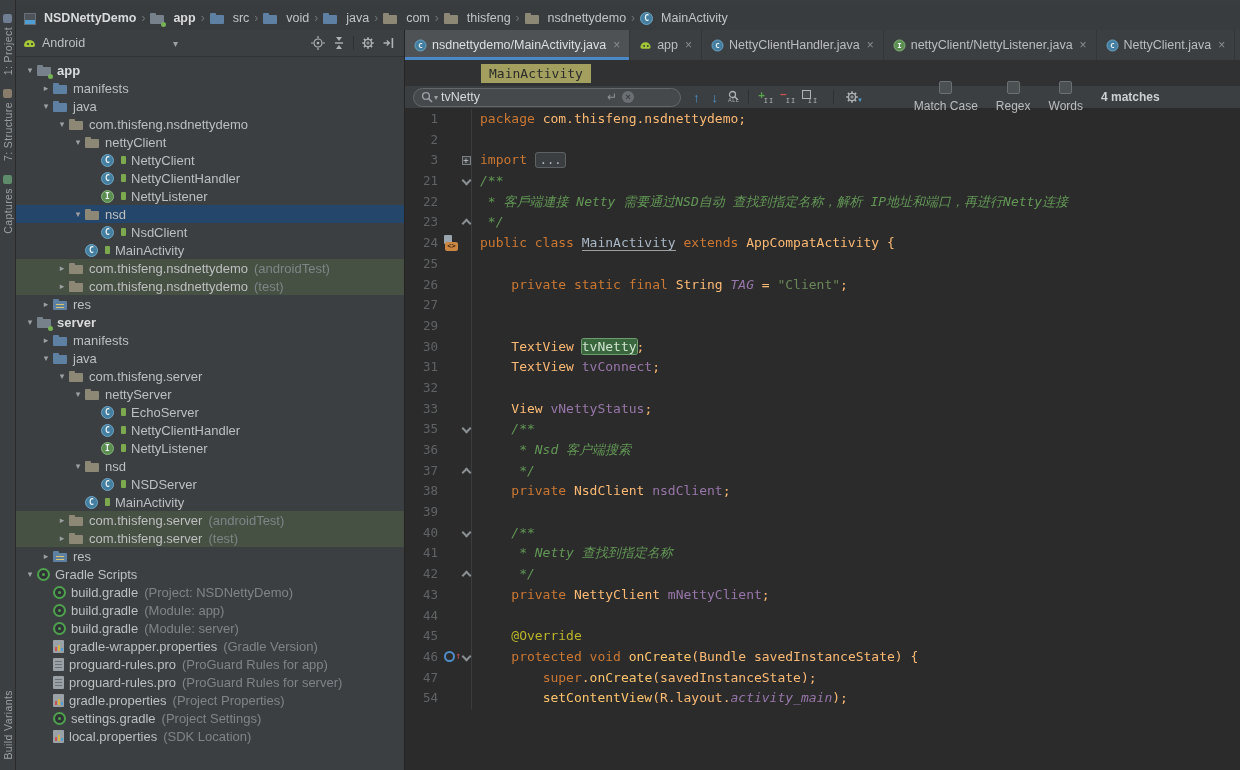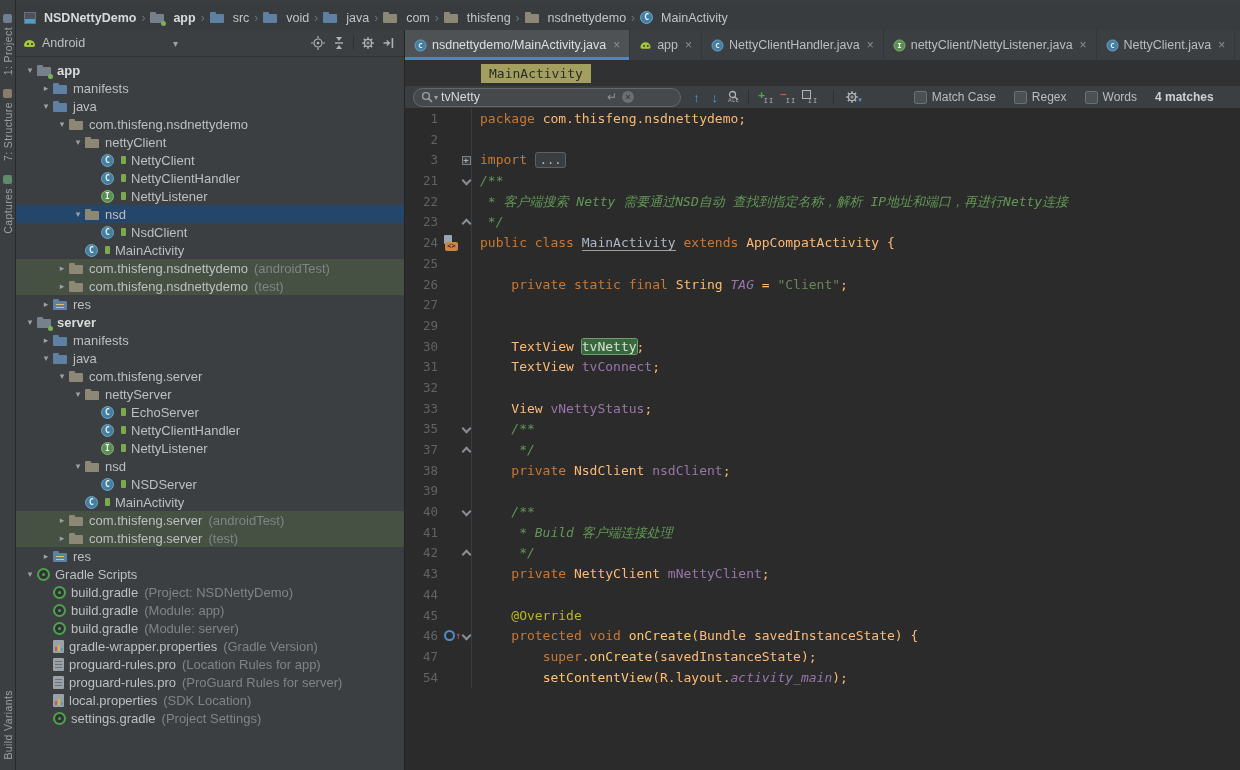--- a/index.html
+++ b/index.html
@@ -11,21 +11,21 @@
   #activity-bar .spacer{flex:1;}
   .tool{display:flex;flex-direction:column;align-items:center;margin-bottom:14px;cursor:default;}
   .tool-ic{width:9px;height:9px;border-radius:2px;background:#7F868D;margin-bottom:4px;}
   .ti-0{background:#6F7E92;} .ti-1{background:#8A7C6B;} .ti-2{background:#5E8C6A;}
   .vtext{writing-mode:vertical-rl;transform:rotate(180deg);font-size:10.5px;color:#9DA0A3;letter-spacing:.4px;white-space:nowrap;}
   .tool-bottom{margin-bottom:10px;}
   
   #mini-strip{position:absolute;left:15px;right:0;top:0;height:5px;background:#3A3D3F;}
   #breadcrumb-bar{position:absolute;left:15px;right:0;top:5px;height:25px;background:#393C3E;border-bottom:1px solid #282828;
     display:flex;align-items:center;padding:0 6px;font-size:12.5px;color:#C2C5C7;white-space:nowrap;overflow:hidden;}
-  .crumb{display:flex;align-items:center;gap:4px;padding:0 3px;cursor:default;}
+  .crumb{display:flex;align-items:flex-end;gap:4px;padding:0 3px;cursor:default;}
   .crumb.b{font-weight:bold;color:#D8DADC;}
   .crumb-sep{color:#6E7377;font-size:12px;margin:0 2px;}
   
   .ic{display:inline-block;width:15px;height:13px;position:relative;flex:none;margin-right:4px;vertical-align:middle;}
   .ic-folder,.ic-package,.ic-module,.ic-res{--fc:#5E81A3;}
   .ic-package{--fc:#8D8876;} .ic-module{--fc:#76818C;}
   .ic-folder::before,.ic-package::before,.ic-module::before,.ic-res::before{content:"";position:absolute;left:0;top:1px;width:6px;height:3px;background:var(--fc);border-radius:1px 1px 0 0;}
   .ic-folder::after,.ic-package::after,.ic-module::after,.ic-res::after{content:"";position:absolute;left:0;top:3px;width:14px;height:9px;background:var(--fc);border-radius:1px;}
   .ic-module .dot{position:absolute;right:-1px;bottom:-2px;width:5px;height:5px;border-radius:50%;background:#77B255;border:1px solid #33363​8;z-index:2;}
   .ic-res .bars{position:absolute;left:3px;top:6px;width:8px;height:5px;z-index:2;
@@ -92,21 +92,21 @@
   .findall{display:flex;flex-direction:column;align-items:center;margin-left:10px;line-height:1;}
   .findall .all{font-size:5.5px;color:#AFB3B6;margin-top:-2px;letter-spacing:.5px;}
   .vdiv{width:1px;height:14px;background:#2E3133;margin:0 9px;}
   .occ{position:relative;width:16px;height:14px;margin-right:6px;font-family:"DejaVu Sans Mono",monospace;}
   .occ .sym{position:absolute;left:0;top:-2px;font-size:11px;font-weight:bold;}
   .occ.add .sym{color:#57A64A;} .occ.rem .sym{color:#C75450;}
   .occ.selall .sym{width:7px;height:7px;border:1px solid #AFB3B6;top:0;background:#45494B;}
   .occ .ii{position:absolute;right:0;bottom:-1px;font-size:7px;color:#AFB3B6;letter-spacing:1px;}
   .gearwrap{display:flex;align-items:flex-end;margin-left:2px;}
   .gearwrap .gc{color:#4E9ED4;font-size:7px;margin-left:-1px;}
-  .chk{display:flex;align-items:center;gap:5px;margin-left:18px;cursor:default;color:#BBBDBF;}
+  .chk{display:flex;align-items:center;gap:5px;margin-left:18px;cursor:default;color:#BBBDBF;flex-direction:column;}
   .chk:first-of-type{margin-left:52px;}
   .chk .box{width:11px;height:11px;border-radius:2px;background:#4B5052;border:1px solid #6B7072;}
   .matches{margin-left:18px;font-weight:bold;color:#CDD0D2;}
   
   #code{position:absolute;left:0;right:0;top:79px;bottom:0;overflow:hidden;
     font-family:"DejaVu Sans Mono",monospace;font-size:13px;}
   .cl{display:flex;height:20.7px;line-height:20.7px;white-space:pre;}
   .gut{width:66px;flex:none;display:flex;align-items:center;border-right:1px solid #3A3C3E;}
   .lnum{width:33px;text-align:right;color:#606366;font-size:12.5px;padding-right:4px;flex:none;}
   .gicon{width:19px;flex:none;position:relative;height:100%;}
@@ -431,39 +431,45 @@
         <div class="trow" style="padding-left: 24px;">
           <span class="t-arrow"></span>
           <span class="ic ic-props"></span>
           <span class="lbl">gradle-wrapper.properties</span>
           <span class="sfx">(Gradle Version)</span>
         </div>
         <div class="trow" style="padding-left: 24px;">
           <span class="t-arrow"></span>
           <span class="ic ic-plainfile"></span>
           <span class="lbl">proguard-rules.pro</span>
-          <span class="sfx">(Location Rules for app)</span>
+          <span class="sfx">(ProGuard Rules for app)</span>
         </div>
         <div class="trow" style="padding-left: 24px;">
           <span class="t-arrow"></span>
           <span class="ic ic-plainfile"></span>
           <span class="lbl">proguard-rules.pro</span>
           <span class="sfx">(ProGuard Rules for server)</span>
         </div>
         <div class="trow" style="padding-left: 24px;">
           <span class="t-arrow"></span>
           <span class="ic ic-props"></span>
-          <span class="lbl">local.properties</span>
-          <span class="sfx">(SDK Location)</span>
+          <span class="lbl">gradle.properties</span>
+          <span class="sfx">(Project Properties)</span>
         </div>
         <div class="trow" style="padding-left: 24px;">
           <span class="t-arrow"></span>
           <span class="ic ic-gradle"></span>
           <span class="lbl">settings.gradle</span>
           <span class="sfx">(Project Settings)</span>
+        </div>
+        <div class="trow" style="padding-left: 24px;">
+          <span class="t-arrow"></span>
+          <span class="ic ic-props"></span>
+          <span class="lbl">local.properties</span>
+          <span class="sfx">(SDK Location)</span>
         </div>
       </div>
   </div>
 
   <div id="editor">
     <div id="tabbar">
         <div class="tab active">
           <span class="ic ic-class">C</span>
           <span>nsdnettydemo/MainActivity.java</span>
           <span class="x">×</span>
@@ -551,37 +557,38 @@
           <span class="box"></span>
           <span>Words</span>
         </label>
       <span class="matches">4 matches</span>
     </div>
     <div id="code">
         <div class="cl"><span class="gut"><span class="lnum">1</span><span class="gicon"></span><span class="gfold"></span></span><span class="lcode"><span class="tk">package </span><span class="tp">com.thisfeng.nsdnettydemo;</span></span></div>
         <div class="cl"><span class="gut"><span class="lnum">2</span><span class="gicon"></span><span class="gfold"></span></span><span class="lcode"></span></div>
         <div class="cl"><span class="gut"><span class="lnum">3</span><span class="gicon"></span><span class="gfold"><span class="fm-p">+</span></span></span><span class="lcode"><span class="tk">import </span><span class="tfold">...</span></span></div>
         <div class="cl"><span class="gut"><span class="lnum">21</span><span class="gicon"></span><span class="gfold"><span class="fm-v"></span></span></span><span class="lcode"><span class="tc">/**</span></span></div>
-        <div class="cl"><span class="gut"><span class="lnum">22</span><span class="gicon"></span><span class="gfold"></span></span><span class="lcode"><span class="tc"> * 客户端搜索 Netty 需要通过NSD自动 查找到指定名称，解析 IP地址和端口，再进行Netty连接</span></span></div>
+        <div class="cl"><span class="gut"><span class="lnum">22</span><span class="gicon"></span><span class="gfold"></span></span><span class="lcode"><span class="tc"> * 客戶端連接 Netty 需要通过NSD自动 查找到指定名称，解析 IP地址和端口，再进行Netty连接</span></span></div>
         <div class="cl"><span class="gut"><span class="lnum">23</span><span class="gicon"></span><span class="gfold"><span class="fm-u"></span></span></span><span class="lcode"><span class="tc"> */</span></span></div>
         <div class="cl"><span class="gut"><span class="lnum">24</span><span class="gicon"><span class="gi-layout"><span class="pg"></span><span class="bd">&lt;&gt;</span></span></span><span class="gfold"></span></span><span class="lcode"><span class="tk">public class </span><span class="tu">MainActivity</span><span class="tk"> extends </span><span class="tp">AppCompatActivity {</span></span></div>
         <div class="cl"><span class="gut"><span class="lnum">25</span><span class="gicon"></span><span class="gfold"></span></span><span class="lcode"></span></div>
         <div class="cl"><span class="gut"><span class="lnum">26</span><span class="gicon"></span><span class="gfold"></span></span><span class="lcode"><span class="tp">    </span><span class="tk">private static final </span><span class="tp">String </span><span class="tfs">TAG</span><span class="tp"> = </span><span class="ts">"Client"</span><span class="tp">;</span></span></div>
         <div class="cl"><span class="gut"><span class="lnum">27</span><span class="gicon"></span><span class="gfold"></span></span><span class="lcode"></span></div>
         <div class="cl"><span class="gut"><span class="lnum">29</span><span class="gicon"></span><span class="gfold"></span></span><span class="lcode"></span></div>
         <div class="cl"><span class="gut"><span class="lnum">30</span><span class="gicon"></span><span class="gfold"></span></span><span class="lcode"><span class="tp">    TextView </span><span class="tf hl">tvNetty</span><span class="tp">;</span></span></div>
         <div class="cl"><span class="gut"><span class="lnum">31</span><span class="gicon"></span><span class="gfold"></span></span><span class="lcode"><span class="tp">    TextView </span><span class="tf">tvConnect</span><span class="tp">;</span></span></div>
         <div class="cl"><span class="gut"><span class="lnum">32</span><span class="gicon"></span><span class="gfold"></span></span><span class="lcode"></span></div>
         <div class="cl"><span class="gut"><span class="lnum">33</span><span class="gicon"></span><span class="gfold"></span></span><span class="lcode"><span class="tp">    View </span><span class="tf">vNettyStatus</span><span class="tp">;</span></span></div>
         <div class="cl"><span class="gut"><span class="lnum">35</span><span class="gicon"></span><span class="gfold"><span class="fm-v"></span></span></span><span class="lcode"><span class="tc">    /**</span></span></div>
+        <div class="cl"><span class="gut"><span class="lnum">36</span><span class="gicon"></span><span class="gfold"></span></span><span class="lcode"><span class="tc">     * Nsd 客户端搜索</span></span></div>
         <div class="cl"><span class="gut"><span class="lnum">37</span><span class="gicon"></span><span class="gfold"><span class="fm-u"></span></span></span><span class="lcode"><span class="tc">     */</span></span></div>
         <div class="cl"><span class="gut"><span class="lnum">38</span><span class="gicon"></span><span class="gfold"></span></span><span class="lcode"><span class="tp">    </span><span class="tk">private </span><span class="tp">NsdClient </span><span class="tf">nsdClient</span><span class="tp">;</span></span></div>
         <div class="cl"><span class="gut"><span class="lnum">39</span><span class="gicon"></span><span class="gfold"></span></span><span class="lcode"></span></div>
         <div class="cl"><span class="gut"><span class="lnum">40</span><span class="gicon"></span><span class="gfold"><span class="fm-v"></span></span></span><span class="lcode"><span class="tc">    /**</span></span></div>
-        <div class="cl"><span class="gut"><span class="lnum">41</span><span class="gicon"></span><span class="gfold"></span></span><span class="lcode"><span class="tc">     * Build 客户端连接处理</span></span></div>
+        <div class="cl"><span class="gut"><span class="lnum">41</span><span class="gicon"></span><span class="gfold"></span></span><span class="lcode"><span class="tc">     * Netty 查找到指定名称</span></span></div>
         <div class="cl"><span class="gut"><span class="lnum">42</span><span class="gicon"></span><span class="gfold"><span class="fm-u"></span></span></span><span class="lcode"><span class="tc">     */</span></span></div>
         <div class="cl"><span class="gut"><span class="lnum">43</span><span class="gicon"></span><span class="gfold"></span></span><span class="lcode"><span class="tp">    </span><span class="tk">private </span><span class="tp">NettyClient </span><span class="tf">mNettyClient</span><span class="tp">;</span></span></div>
         <div class="cl"><span class="gut"><span class="lnum">44</span><span class="gicon"></span><span class="gfold"></span></span><span class="lcode"></span></div>
         <div class="cl"><span class="gut"><span class="lnum">45</span><span class="gicon"></span><span class="gfold"></span></span><span class="lcode"><span class="tp">    </span><span class="ta">@Override</span></span></div>
         <div class="cl"><span class="gut"><span class="lnum">46</span><span class="gicon"><span class="gi-ovr"><span class="oc"></span><span class="oa">↑</span></span></span><span class="gfold"><span class="fm-v"></span></span></span><span class="lcode"><span class="tp">    </span><span class="tk">protected void </span><span class="tm">onCreate</span><span class="tp">(Bundle savedInstanceState) {</span></span></div>
         <div class="cl"><span class="gut"><span class="lnum">47</span><span class="gicon"></span><span class="gfold"></span></span><span class="lcode"><span class="tp">        </span><span class="tk">super</span><span class="tp">.</span><span class="tm">onCreate</span><span class="tp">(savedInstanceState);</span></span></div>
         <div class="cl"><span class="gut"><span class="lnum">54</span><span class="gicon"></span><span class="gfold"></span></span><span class="lcode"><span class="tp">        </span><span class="tm">setContentView</span><span class="tp">(R.layout.</span><span class="tfs">activity_main</span><span class="tp">);</span></span></div>
       </div>
   </div>
 </div>

